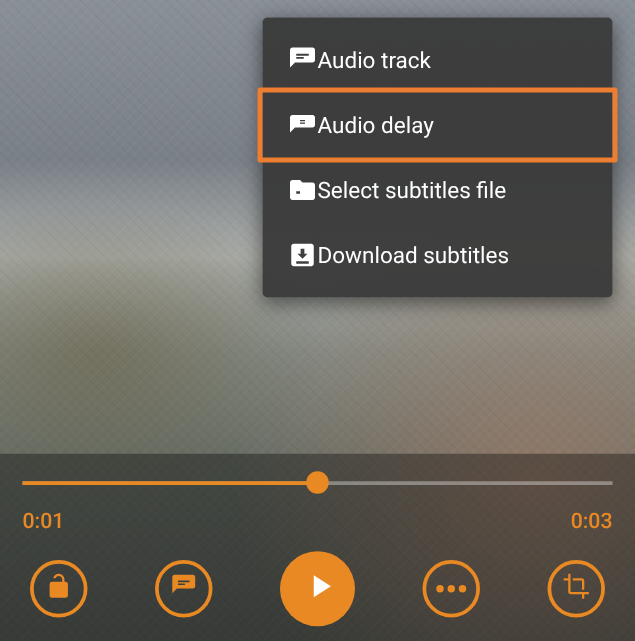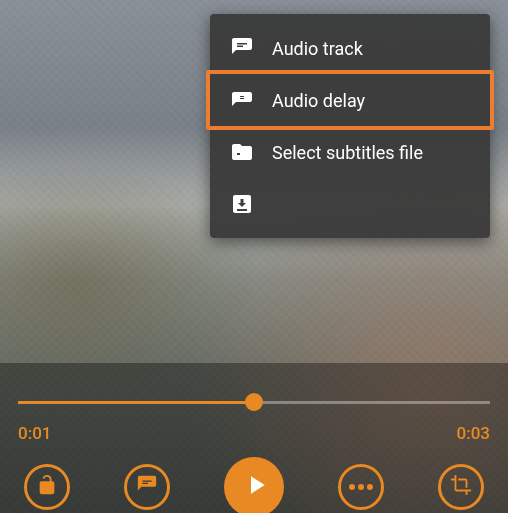--- a/index.html
+++ b/index.html
@@ -43,21 +43,20 @@
       border-radius: 4px;
       box-shadow: 0 4px 16px rgba(0,0,0,0.5);
       padding: 8px 0;
       z-index: 10;
     }
     
     .menu-item {
       display: flex;
       align-items: center;
       padding: 14px 20px;
-      gap: 18px;
       color: white;
       font-size: 18px;
       cursor: pointer;
     }
     
     .menu-item.highlighted {
       border: 4px solid #ed7d31;
       margin: -4px;
       padding: 14px 20px;
       border-radius: 2px;
@@ -79,21 +78,21 @@
       fill: white;
     }
     
     .controls-area {
       position: absolute;
       bottom: 0;
       left: 0;
       right: 0;
       height: 150px;
       background: rgba(0,0,0,0.35);
-      padding: 24px 18px 10px;
+      padding: 8px 18px 10px;
     }
     
     .progress-bar {
       position: relative;
       height: 30px;
       display: flex;
       align-items: center;
     }
     
     .progress-track {
@@ -217,20 +216,21 @@
     </span>
     <span>Select subtitles file</span>
   </div>
 
   <div class="menu-item">
     <span class="menu-icon">
       <svg viewBox="0 0 24 24">
           <path d="M19 3H5c-1.1 0-2 .9-2 2v14c0 1.1.9 2 2 2h14c1.1 0 2-.9 2-2V5c0-1.1-.9-2-2-2zm-7 12l-4-4h2.5V7h3v4H16l-4 4zm-5 2h10v2H7v-2z"></path>
         </svg>
     </span>
+    <span>Download subtitles</span>
   </div>
 </div>
 
 <div class="controls-area">
   <div class="progress-bar">
     <div class="progress-track">
       <div class="progress-fill"></div>
     </div>
     <div class="progress-thumb"></div>
   </div>

